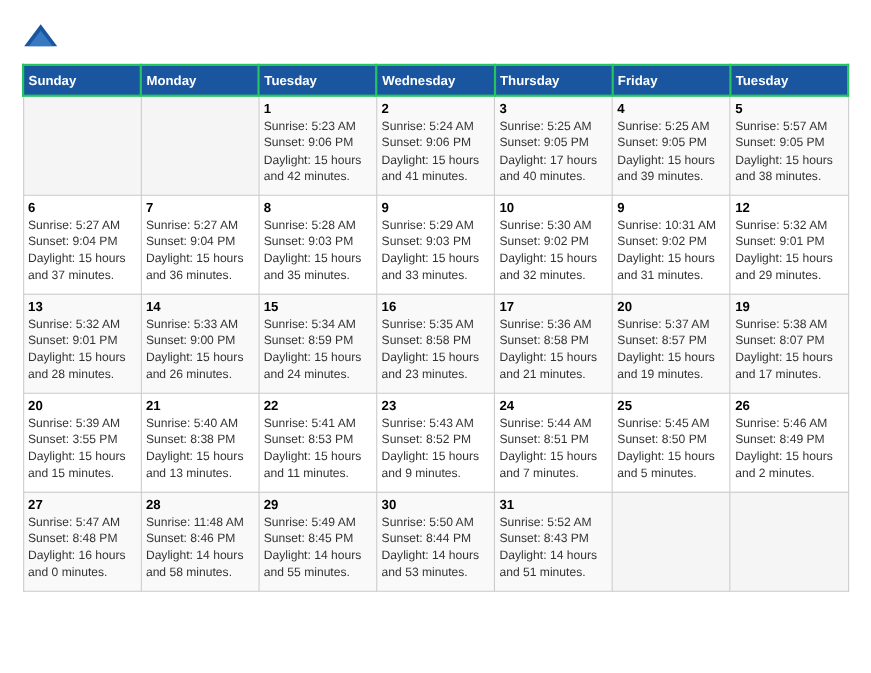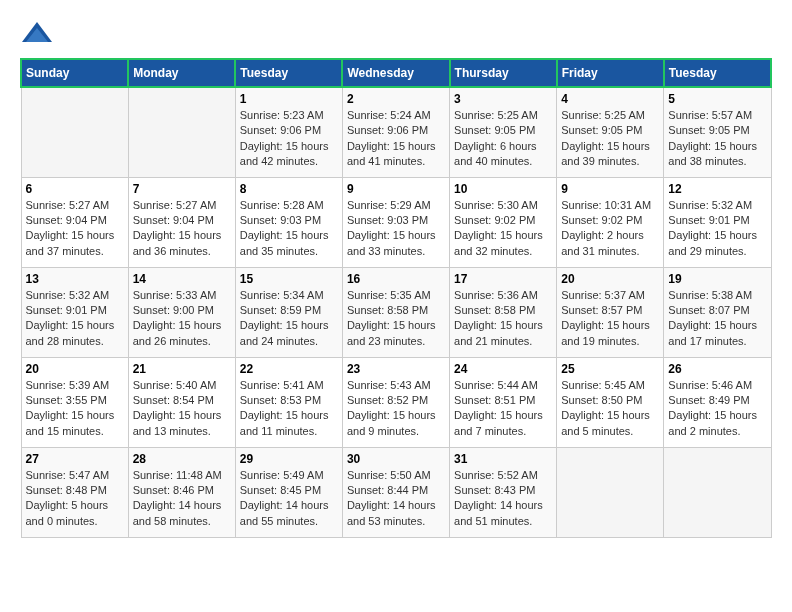--- a/index.html
+++ b/index.html
@@ -125,21 +125,21 @@
           <span>Sunrise: 5:24 AM</span><br>
           <span>Sunset: 9:06 PM</span><br>
           <span>Daylight: 15 hours and 41 minutes.</span>
         </div>
       </td>
         <td>
         <span class="day-number">3</span>
         <div class="day-info">
           <span>Sunrise: 5:25 AM</span><br>
           <span>Sunset: 9:05 PM</span><br>
-          <span>Daylight: 6 hours and 40 minutes.</span>
+          <span>Daylight: 17 hours and 40 minutes.</span>
         </div>
       </td>
         <td>
         <span class="day-number">4</span>
         <div class="day-info">
           <span>Sunrise: 5:25 AM</span><br>
           <span>Sunset: 9:05 PM</span><br>
           <span>Daylight: 15 hours and 39 minutes.</span>
         </div>
       </td>
@@ -191,21 +191,21 @@
           <span>Sunrise: 5:30 AM</span><br>
           <span>Sunset: 9:02 PM</span><br>
           <span>Daylight: 15 hours and 32 minutes.</span>
         </div>
       </td>
         <td>
         <span class="day-number">9</span>
         <div class="day-info">
           <span>Sunrise: 10:31 AM</span><br>
           <span>Sunset: 9:02 PM</span><br>
-          <span>Daylight: 2 hours and 31 minutes.</span>
+          <span>Daylight: 15 hours and 31 minutes.</span>
         </div>
       </td>
         <td>
         <span class="day-number">12</span>
         <div class="day-info">
           <span>Sunrise: 5:32 AM</span><br>
           <span>Sunset: 9:01 PM</span><br>
           <span>Daylight: 15 hours and 29 minutes.</span>
         </div>
       </td>
@@ -274,21 +274,21 @@
         <div class="day-info">
           <span>Sunrise: 5:39 AM</span><br>
           <span>Sunset: 3:55 PM</span><br>
           <span>Daylight: 15 hours and 15 minutes.</span>
         </div>
       </td>
         <td>
         <span class="day-number">21</span>
         <div class="day-info">
           <span>Sunrise: 5:40 AM</span><br>
-          <span>Sunset: 8:54 PM</span><br>
+          <span>Sunset: 8:38 PM</span><br>
           <span>Daylight: 15 hours and 13 minutes.</span>
         </div>
       </td>
         <td>
         <span class="day-number">22</span>
         <div class="day-info">
           <span>Sunrise: 5:41 AM</span><br>
           <span>Sunset: 8:53 PM</span><br>
           <span>Daylight: 15 hours and 11 minutes.</span>
         </div>
@@ -325,21 +325,21 @@
           <span>Daylight: 15 hours and 2 minutes.</span>
         </div>
       </td>
       </tr>
       <tr>
         <td>
         <span class="day-number">27</span>
         <div class="day-info">
           <span>Sunrise: 5:47 AM</span><br>
           <span>Sunset: 8:48 PM</span><br>
-          <span>Daylight: 5 hours and 0 minutes.</span>
+          <span>Daylight: 16 hours and 0 minutes.</span>
         </div>
       </td>
         <td>
         <span class="day-number">28</span>
         <div class="day-info">
           <span>Sunrise: 11:48 AM</span><br>
           <span>Sunset: 8:46 PM</span><br>
           <span>Daylight: 14 hours and 58 minutes.</span>
         </div>
       </td>

